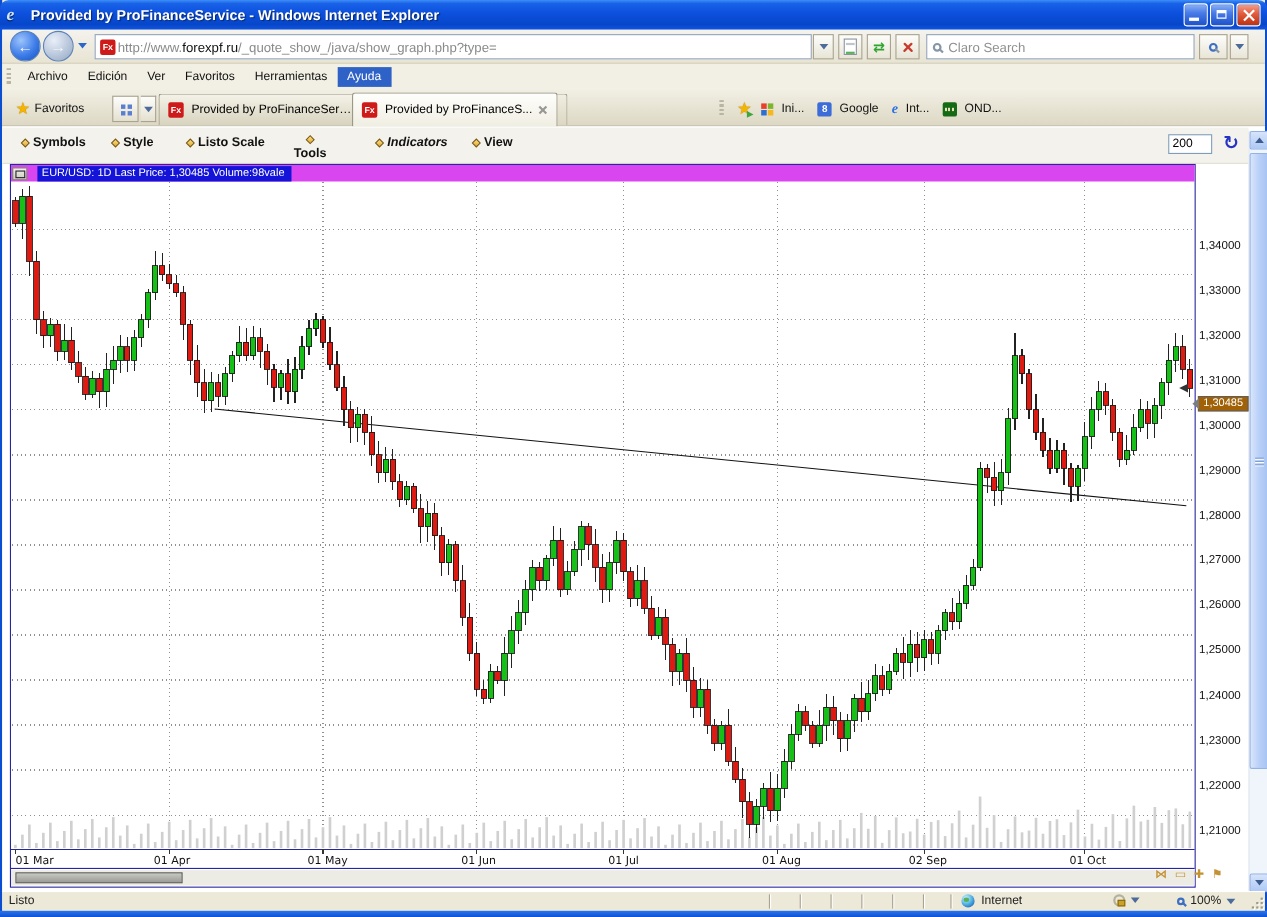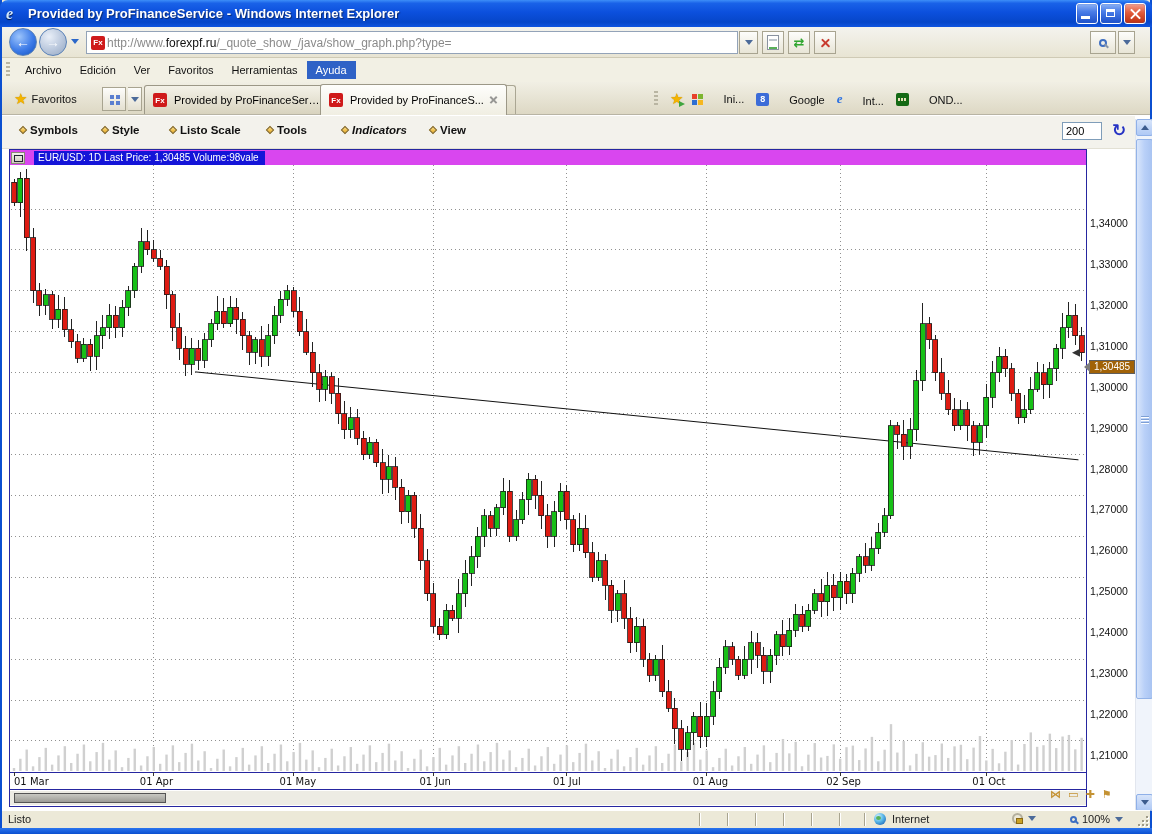--- a/index.html
+++ b/index.html
@@ -69,21 +69,21 @@
   .qt-grid{width:4px;height:4px;background:#5B7FD0;box-shadow:6px 0 0 #5B7FD0,0 6px 0 #5B7FD0,6px 6px 0 #5B7FD0;margin:-5px 0 0 -5px}
   .qt-caret{position:absolute;left:126px;top:5px;width:14px;height:24px;border:1px solid #A8A490;border-left:0;background:linear-gradient(180deg,#FDFDFB,#E4E0D0);display:flex;align-items:center;justify-content:center}
   .tab{position:absolute;top:3px;height:29px;display:flex;align-items:center;gap:5px;padding:0 8px;border:1px solid #9C9887;border-bottom:0;border-radius:3px 3px 0 0;background:linear-gradient(180deg,#F4F2E8,#D8D3BE);max-width:200px;white-space:nowrap}
   .tab.active{background:linear-gradient(180deg,#FEFEFC,#F0EEE2);height:31px;top:2px;z-index:2}
   .tab .label{overflow:hidden;text-overflow:ellipsis;max-width:150px}
   .tabclose{position:relative;width:9px;height:9px;opacity:.65}
   .tabclose::before,.tabclose::after{content:"";position:absolute;left:0;top:3.5px;width:9px;height:1.8px;background:#666}
   .tabclose::before{transform:rotate(45deg)}.tabclose::after{transform:rotate(-45deg)}
   .tabstub{position:absolute;left:492px;top:3px;width:22px;height:29px;border:1px solid #AAA693;border-bottom:0;border-radius:3px 3px 0 0;background:linear-gradient(180deg,#F0EEE2,#DCD7C2)}
   .linkbar{position:absolute;left:648px;top:5px;height:24px;display:flex;align-items:center;gap:6px}
-  .linkitem{display:flex;align-items:flex-end;gap:20px;padding:0 3px;color:#111}
+  .linkitem{display:flex;align-items:center;gap:7px;padding:0 3px;color:#111}
   .winflag{width:11px;height:11px;display:grid;grid-template-columns:5px 5px;grid-template-rows:5px 5px;gap:1px}
   .winflag i{display:block}
   .gicon{width:13px;height:13px;border-radius:2px;background:#3C6CD8;color:#fff;font-weight:bold;font-size:9px;display:flex;align-items:center;justify-content:center}
   .eicon{color:#2D72E2;font:italic bold 13px "Liberation Serif",serif}
   .oicon{width:13px;height:13px;border-radius:2px;background:#156A15;position:relative}
   .oicon::after{content:"";position:absolute;left:2px;top:5px;width:9px;height:3px;background:repeating-linear-gradient(90deg,#E8E0B8 0 2px,#156A15 2px 3px)}
   .star-add{position:relative}
   .star-add::after{content:"";position:absolute;right:-2px;bottom:1px;width:0;height:0;border-top:3px solid transparent;border-bottom:3px solid transparent;border-left:6px solid #3FA53F}
 
   
@@ -173,20 +173,24 @@
     <span class="fieldbtn" id="url-caret">
         <span class="caret-down"></span>
       </span>
     <span class="fieldbtn" id="btn-compat">
         <span class="page-ico"></span>
       </span>
     <span class="fieldbtn" id="btn-refresh">⇄</span>
     <span class="fieldbtn" id="btn-stop">
         <span class="xmark"></span>
       </span>
+    <span id="searchbox">
+      <span class="mag"></span>
+      <input placeholder="Claro Search" style="">
+    </span>
     <span class="fieldbtn" id="btn-search">
         <span class="mag"></span>
       </span>
     <span class="fieldbtn" id="search-caret">
         <span class="caret-down"></span>
       </span>
   </div>
 
   <div id="menurow">
     <span class="grip-v"></span>
@@ -257,21 +261,21 @@
           <span>Symbols</span>
         </span>
         <span class="tmenu" style="left: 100px;">
           <span class="diamond"></span>
           <span>Style</span>
         </span>
         <span class="tmenu" style="left: 168px;">
           <span class="diamond"></span>
           <span>Listo Scale</span>
         </span>
-        <span class="tmenu" style="left: 265px;">
+        <span class="tmenu" style="left: 265px; flex-direction: column;">
           <span class="diamond"></span>
           <span>Tools</span>
         </span>
         <span class="tmenu" style="left: 340px; font-style: italic;">
           <span class="diamond"></span>
           <span>Indicators</span>
         </span>
         <span class="tmenu" style="left: 428px;">
           <span class="diamond"></span>
           <span>View</span>

